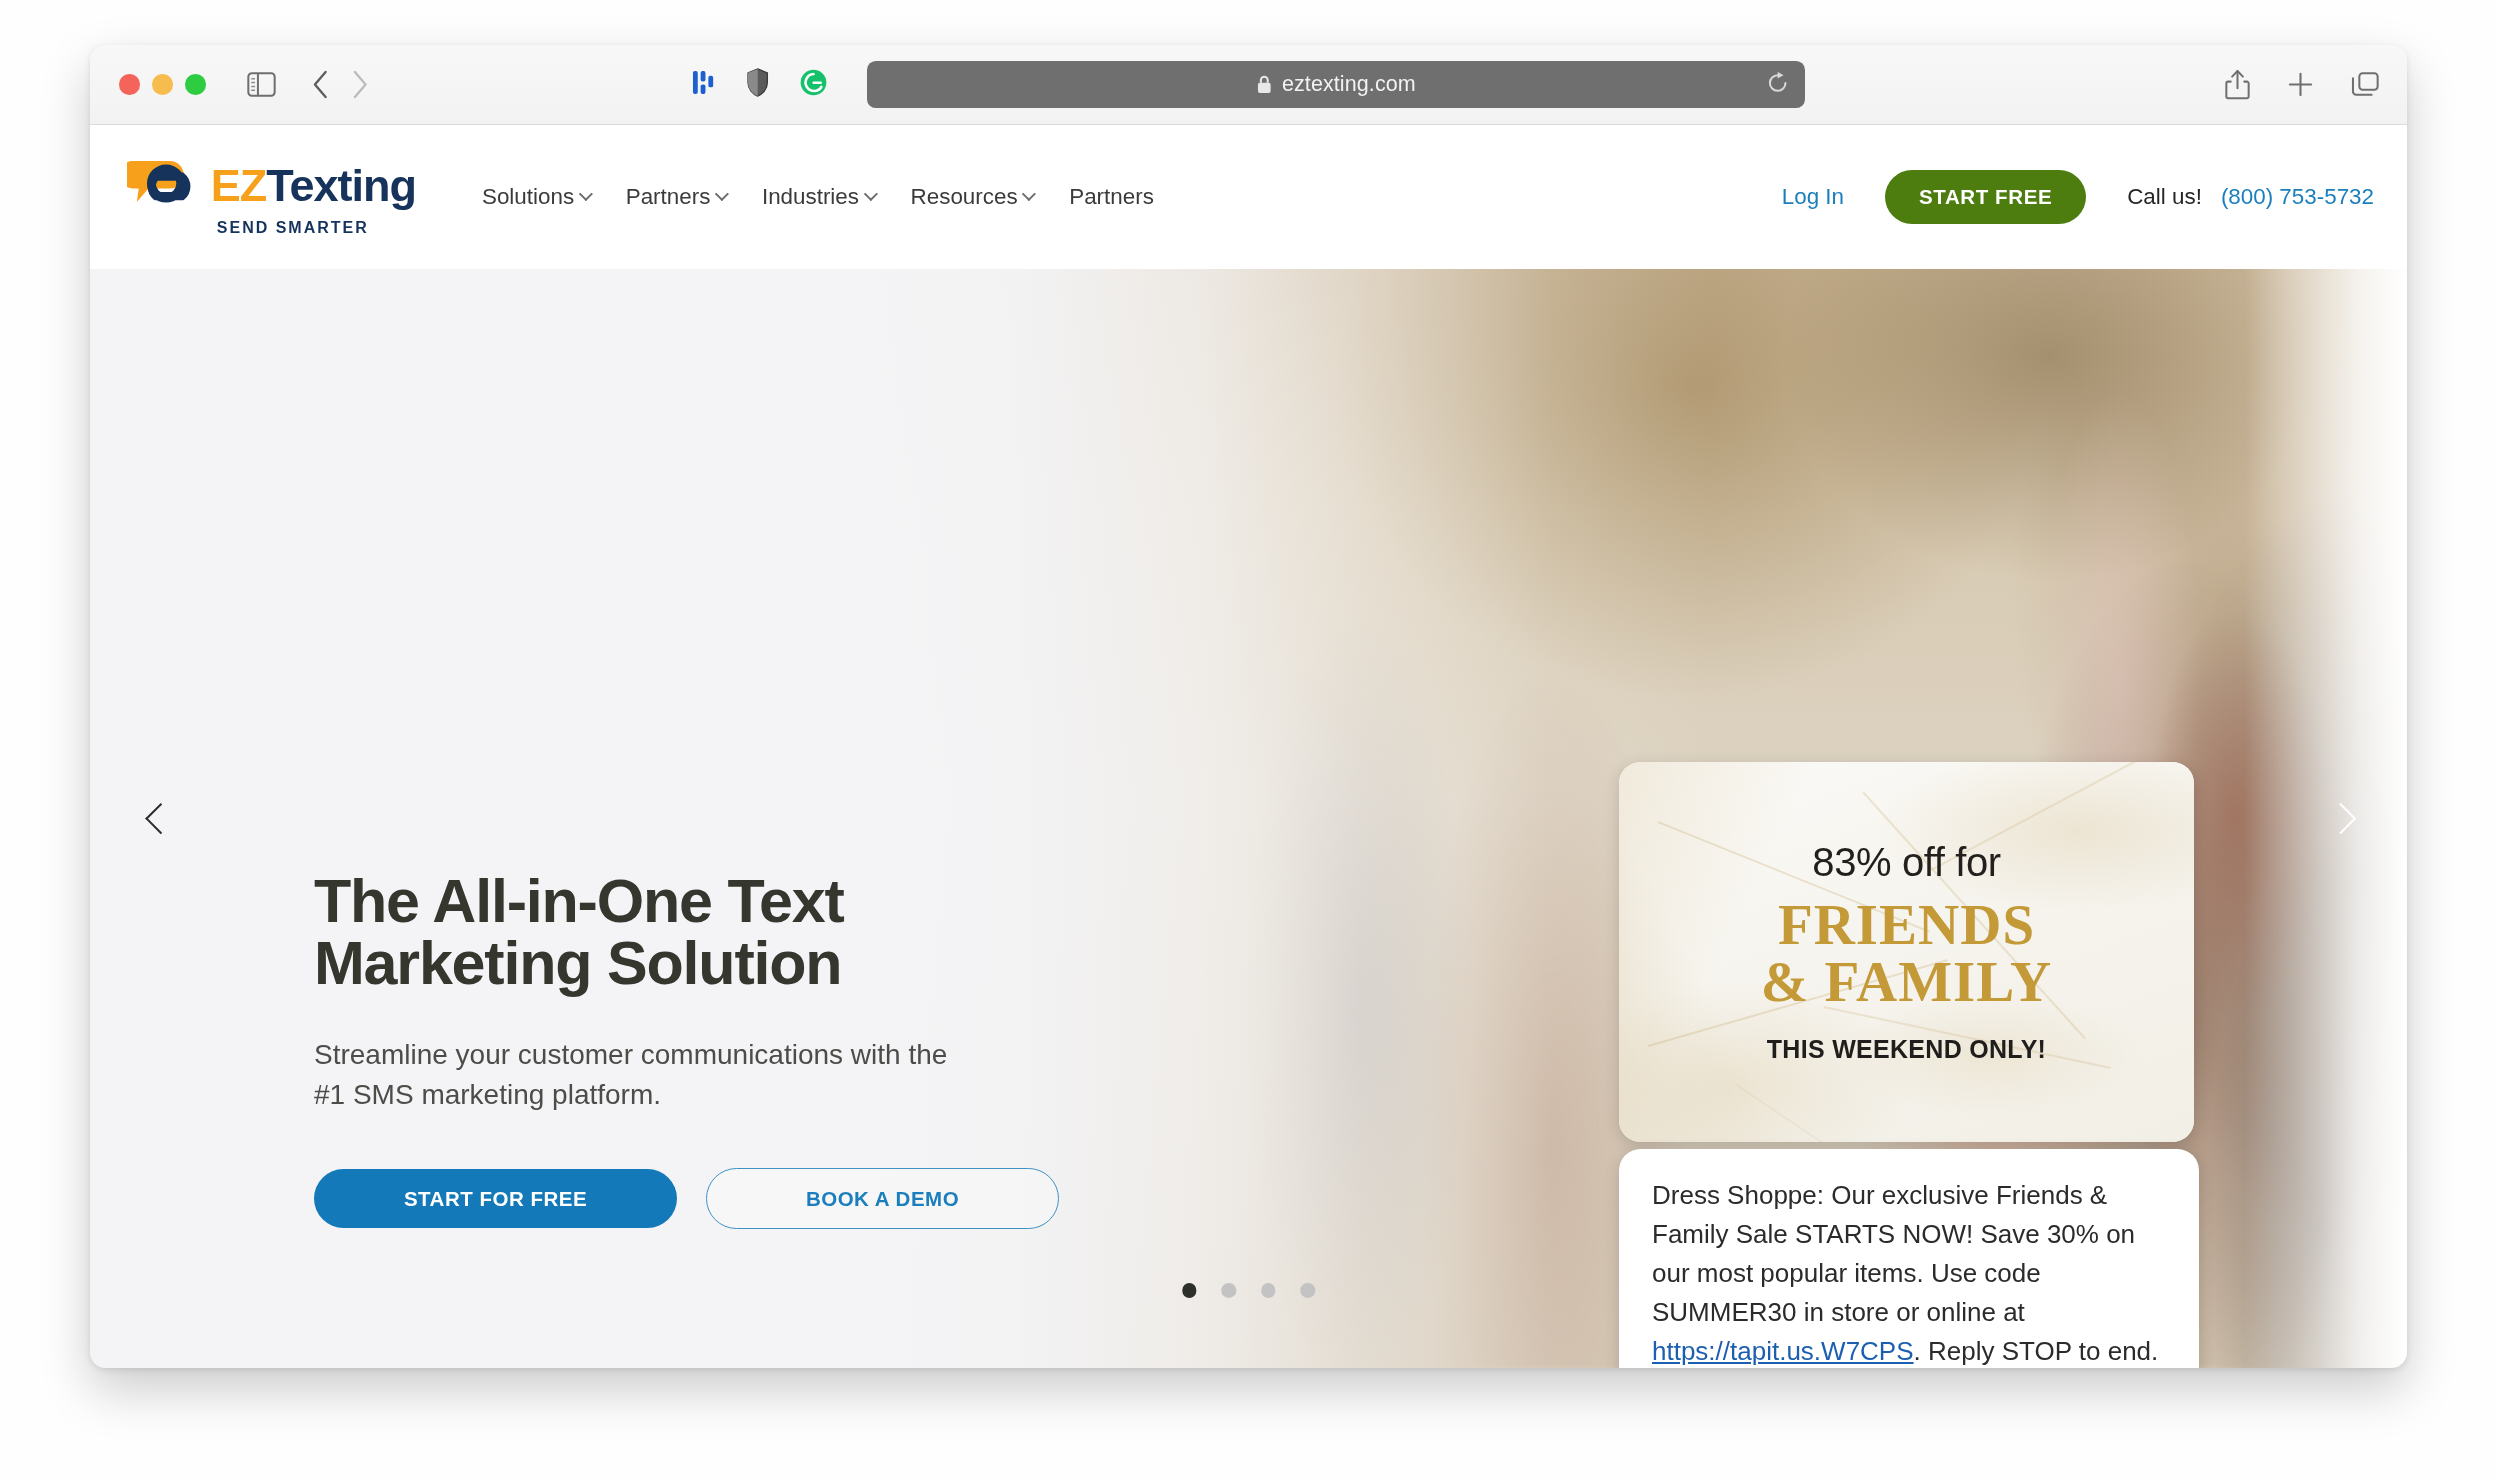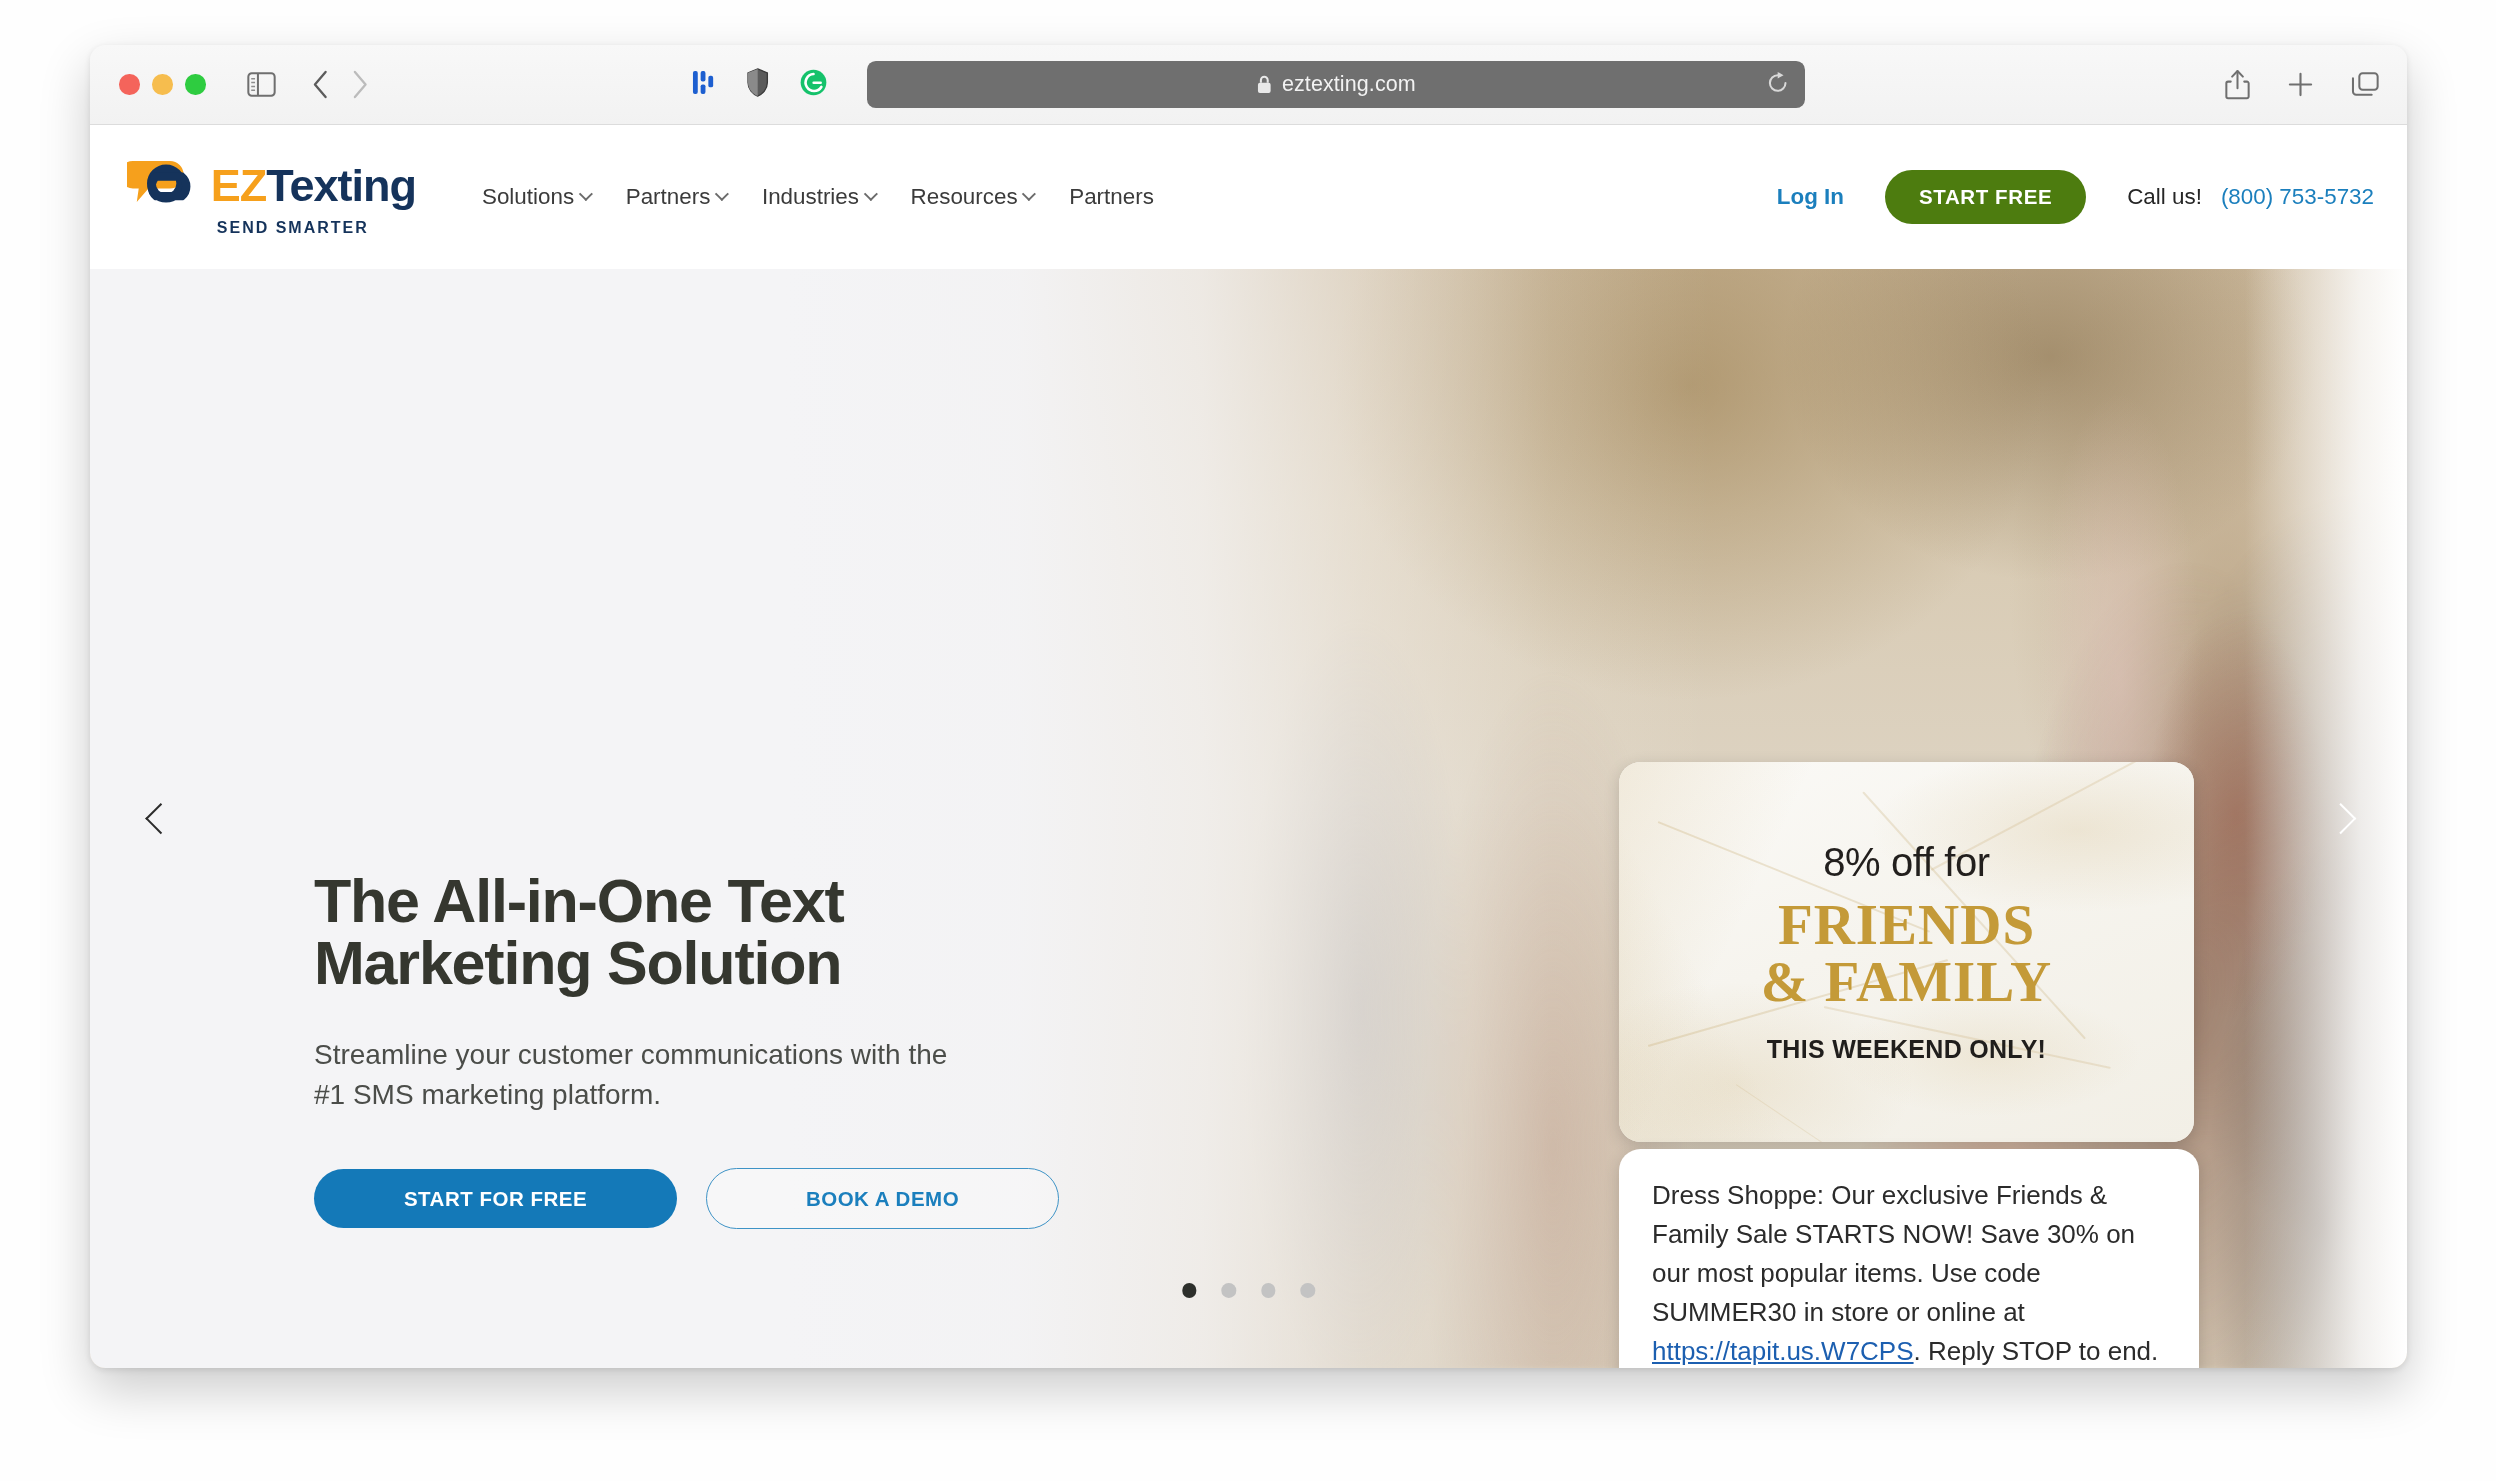--- a/index.html
+++ b/index.html
@@ -88,21 +88,21 @@
   }
   .chev { display:inline-block; width:9.8px; height:9.8px; position:relative; top:-2.9px; }
   .chev::before{
     content:""; position:absolute; left:0; top:0;
     width:7.8px; height:7.8px;
     border-right:2px solid #6b6b6b; border-bottom:2px solid #6b6b6b;
     transform: rotate(45deg);
   }
 
   .header-right { margin-left:auto; display:flex; align-items:center; }
-  .login-link { font-size:22.4px; font-weight:700; color:#1b7fbd; cursor:pointer; }
+  .login-link { font-size:22.4px; font-weight:400; color:#1b7fbd; cursor:pointer; }
   .start-free-btn {
     margin-left: 41px;
     background:#4d7c0f; color:#fff;
     font-size: 20.5px; font-weight:700; letter-spacing:0.6px;
     padding: 14.6px 34px; border-radius: 39px; border:none;
     cursor:pointer; white-space:nowrap;
   }
   .callus { margin-left: 41px; display:flex; align-items:center; gap:19px; white-space:nowrap; }
   .callus-label { font-size:22.4px; color:#262626; font-weight:400; }
   .callus-phone { font-size:22.4px; color:#1b7fbd; font-weight:400; cursor:pointer; }
@@ -439,21 +439,21 @@
 
           <div class="mms-card">
             <div class="marble"></div>
             <div class="vein" style="left:39px;  top:59px;  width:293px; height:2px; transform:rotate(22deg);  opacity:.5;"></div>
             <div class="vein" style="left:244px; top:29px;  width:332px; height:2px; transform:rotate(48deg);  opacity:.45;"></div>
             <div class="vein" style="left:312px; top:107px; width:254px; height:1.6px; transform:rotate(-28deg); opacity:.4;"></div>
             <div class="vein" style="left:29px;  top:283px; width:312px; height:2px; transform:rotate(-16deg); opacity:.5;"></div>
             <div class="vein" style="left:205px; top:244px; width:293px; height:1.6px; transform:rotate(12deg); opacity:.4;"></div>
             <div class="vein" style="left:117px; top:322px; width:215px; height:1.4px; transform:rotate(34deg); opacity:.35;"></div>
             <div class="mms-text">
-              <div class="mms-l1">8% off for</div>
+              <div class="mms-l1">83% off for</div>
               <div class="mms-gold">
                 <div>FRIENDS</div>
                 <div>&amp; FAMILY</div>
               </div>
               <div class="mms-l3">THIS WEEKEND ONLY!</div>
             </div>
           </div>
 
           <div class="sms-bubble">
             <div class="sms-text"><span>Dress Shoppe: Our exclusive Friends &amp; Family Sale STARTS NOW! Save 30% on our most popular items. Use code SUMMER30 in store or online at </span><span class="sms-link">https://tapit.us.W7CPS</span><span>. Reply STOP to end.</span></div>

